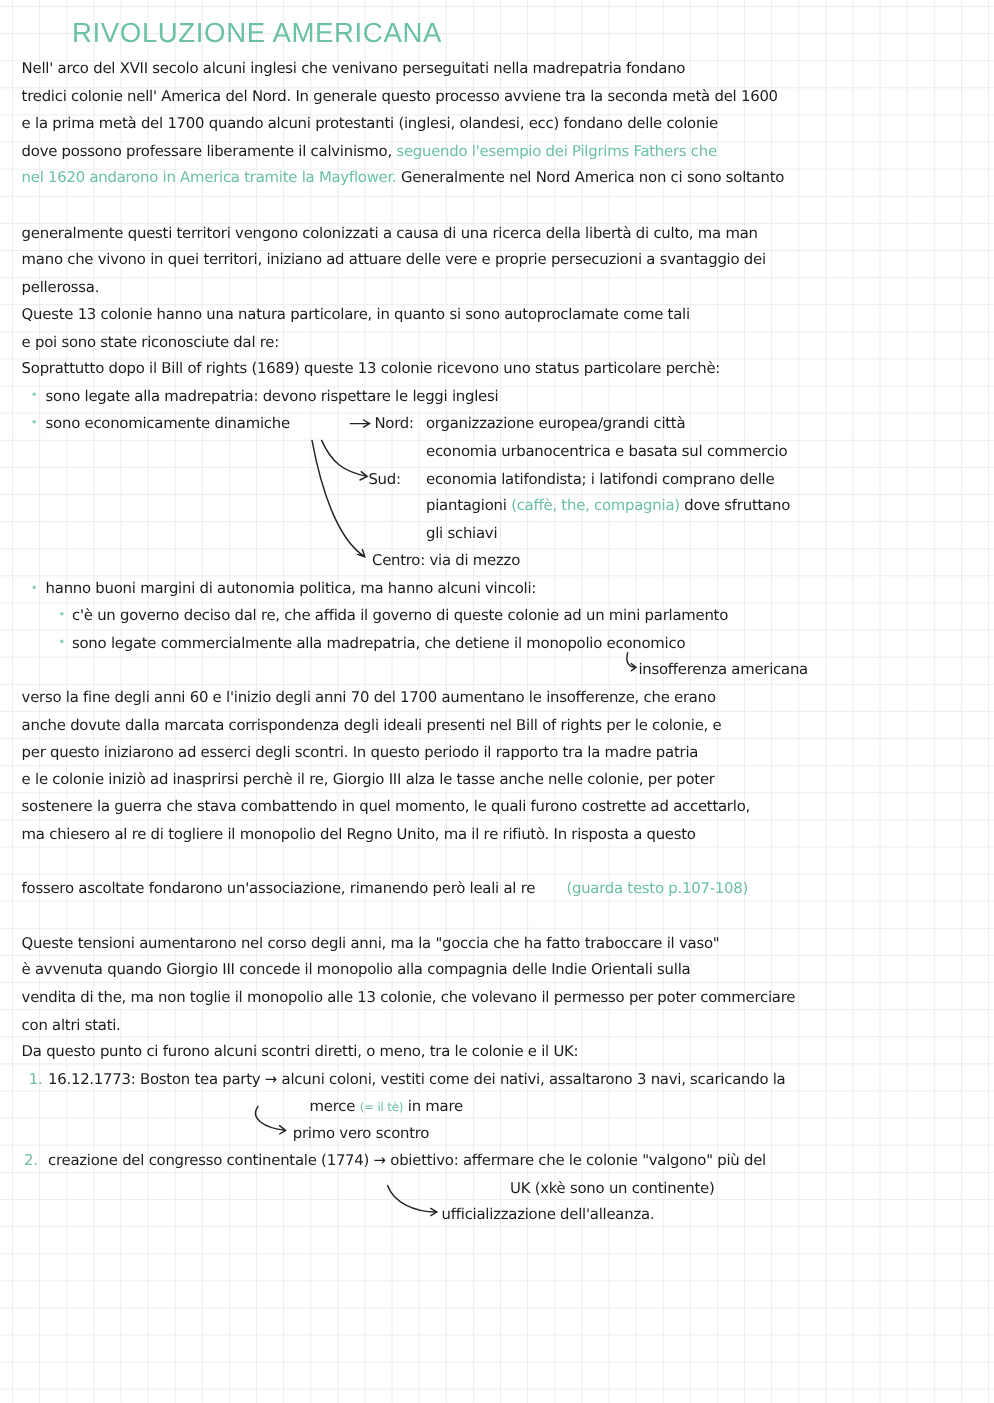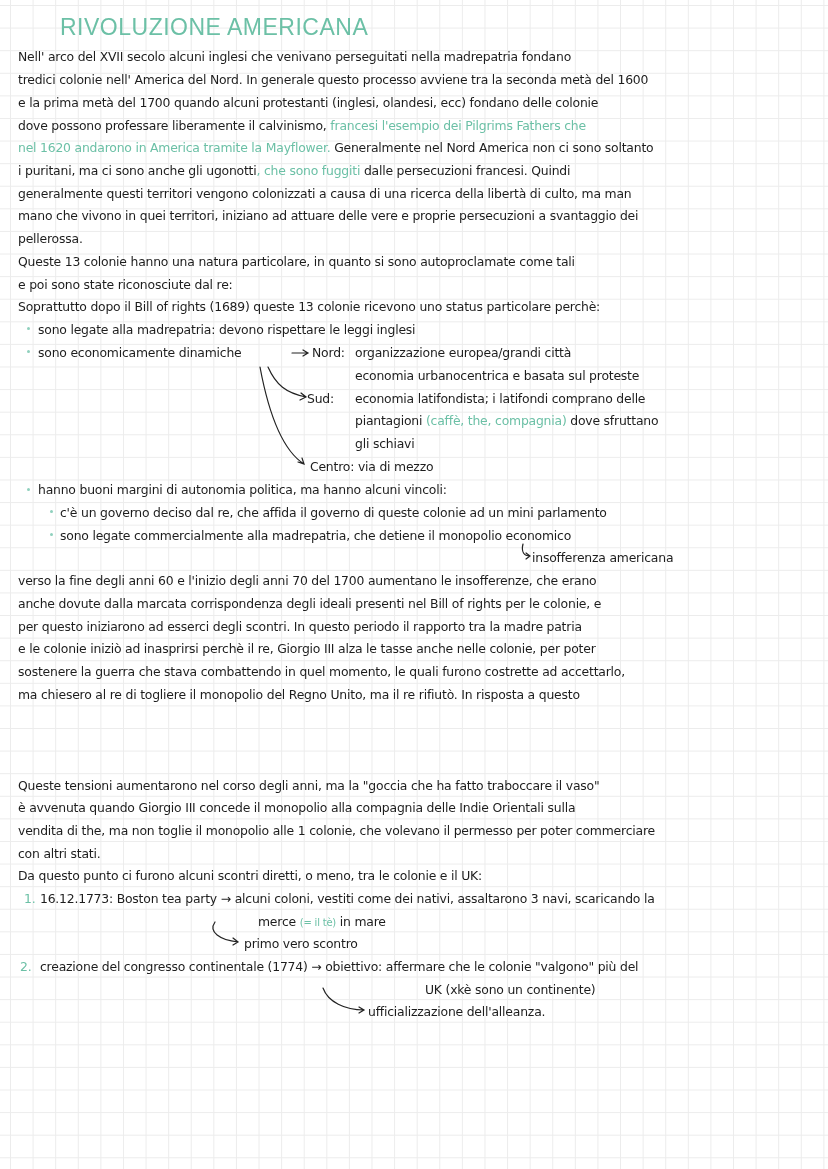--- a/index.html
+++ b/index.html
@@ -36,44 +36,41 @@
 <body>
 
 <div class="page">
 
   <div class="title">Rivoluzione Americana</div>
 
   <div class="line" style="left:18px;top:49px">Nell' arco del XVII secolo alcuni inglesi che venivano perseguitati nella madrepatria fondano</div>
   <div class="line" style="left:18px;top:72px">tredici colonie nell' America del Nord. In generale questo processo avviene tra la seconda metà del 1600</div>
   <div class="line" style="left:18px;top:95px">e la prima metà del 1700 quando alcuni protestanti (inglesi, olandesi, ecc) fondano delle colonie</div>
   <div class="line" style="left:18px;top:118px">
-    <span>dove possono professare liberamente il calvinismo, </span><span class="green">francesi l'esempio dei Pilgrims Fathers che</span>
+    <span>dove possono professare liberamente il calvinismo, </span><span class="green">seguendo l'esempio dei Pilgrims Fathers che</span>
   </div>
   <div class="line" style="left:18px;top:140px">
     <span class="green">nel 1620 andarono in America tramite la Mayflower.</span><span> Generalmente nel Nord America non ci sono soltanto</span>
-  </div>
-  <div class="line" style="left:18px;top:163px">
-    <span>i puritani, ma ci sono anche gli ugonotti</span><span class="green">, che sono fuggiti</span><span> dalle persecuzioni francesi. Quindi</span>
   </div>
   <div class="line" style="left:18px;top:208px">mano che vivono in quei territori, iniziano ad attuare delle vere e proprie persecuzioni a svantaggio dei</div>
   <div class="line" style="left:18px;top:186px">generalmente questi territori vengono colonizzati a causa di una ricerca della libertà di culto, ma man</div>
   <div class="line" style="left:18px;top:231px">pellerossa.</div>
 
   <div class="line" style="left:18px;top:254px">Queste 13 colonie hanno una natura particolare, in quanto si sono autoproclamate come tali</div>
   <div class="line" style="left:18px;top:277px">e poi sono state riconosciute dal re:</div>
   <div class="line" style="left:18px;top:299px">Soprattutto dopo il Bill of rights (1689) queste 13 colonie ricevono uno status particolare perchè:</div>
 
   <span class="bullet" style="left:27px;top:327px"></span>
   <div class="line" style="left:38px;top:322px">sono legate alla madrepatria: devono rispettare le leggi inglesi</div>
   <span class="bullet" style="left:27px;top:350px"></span>
   <div class="line" style="left:38px;top:345px">sono economicamente dinamiche</div>
 
   <div class="line" style="left:312px;top:345px">Nord:</div>
   <div class="line" style="left:355px;top:345px">organizzazione europea/grandi città</div>
-  <div class="line" style="left:355px;top:368px">economia urbanocentrica e basata sul proteste</div>
+  <div class="line" style="left:355px;top:368px">economia urbanocentrica e basata sul commercio</div>
 
   <div class="line" style="left:307px;top:391px">Sud:</div>
   <div class="line" style="left:355px;top:391px">economia latifondista; i latifondi comprano delle</div>
   <div class="line" style="left:355px;top:413px">
     <span>piantagioni </span><span class="green">(caffè, the, compagnia)</span><span> dove sfruttano</span>
   </div>
   <div class="line" style="left:355px;top:436px">gli schiavi</div>
   <div class="line" style="left:310px;top:459px">Centro: via di mezzo</div>
 
   <span class="bullet" style="left:27px;top:488px"></span>
@@ -83,24 +80,27 @@
   <span class="bullet" style="left:50px;top:533px"></span>
   <div class="line" style="left:60px;top:528px">sono legate commercialmente alla madrepatria, che detiene il monopolio economico</div>
   <div class="line" style="left:532px;top:550px">insofferenza americana</div>
 
   <div class="line" style="left:18px;top:573px">verso la fine degli anni 60 e l'inizio degli anni 70 del 1700 aumentano le insofferenze, che erano</div>
   <div class="line" style="left:18px;top:619px">per questo iniziarono ad esserci degli scontri. In questo periodo il rapporto tra la madre patria</div>
   <div class="line" style="left:18px;top:596px">anche dovute dalla marcata corrispondenza degli ideali presenti nel Bill of rights per le colonie, e</div>
   <div class="line" style="left:18px;top:664px">sostenere la guerra che stava combattendo in quel momento, le quali furono costrette ad accettarlo,</div>
   <div class="line" style="left:18px;top:641px">e le colonie iniziò ad inasprirsi perchè il re, Giorgio III alza le tasse anche nelle colonie, per poter</div>
   <div class="line" style="left:18px;top:687px">ma chiesero al re di togliere il monopolio del Regno Unito, ma il re rifiutò. In risposta a questo</div>
+  <div class="line" style="left:18px;top:732px">
+    <span>fossero ascoltate fondarono un'associazione, rimanendo però leali al re</span><span class="green" style="margin-left:26px">(guarda testo p.107-108)</span>
+  </div>
 
   <div class="line" style="left:18px;top:778px">Queste tensioni aumentarono nel corso degli anni, ma la "goccia che ha fatto traboccare il vaso"</div>
   <div class="line" style="left:18px;top:800px">è avvenuta quando Giorgio III concede il monopolio alla compagnia delle Indie Orientali sulla</div>
-  <div class="line" style="left:18px;top:823px">vendita di the, ma non toglie il monopolio alle 1 colonie, che volevano il permesso per poter commerciare</div>
+  <div class="line" style="left:18px;top:823px">vendita di the, ma non toglie il monopolio alle 13 colonie, che volevano il permesso per poter commerciare</div>
   <div class="line" style="left:18px;top:846px">con altri stati.</div>
   <div class="line" style="left:18px;top:868px">Da questo punto ci furono alcuni scontri diretti, o meno, tra le colonie e il UK:</div>
 
   <div class="line green" style="left:24px;top:891px">1.</div>
   <div class="line" style="left:40px;top:891px">16.12.1773: Boston tea party → alcuni coloni, vestiti come dei nativi, assaltarono 3 navi, scaricando la</div>
   <div class="line" style="left:258px;top:914px">
     <span>merce </span><span class="green" style="font-size:10px">(= il tè)</span><span> in mare</span>
   </div>
   <div class="line" style="left:244px;top:936px">primo vero scontro</div>
 

